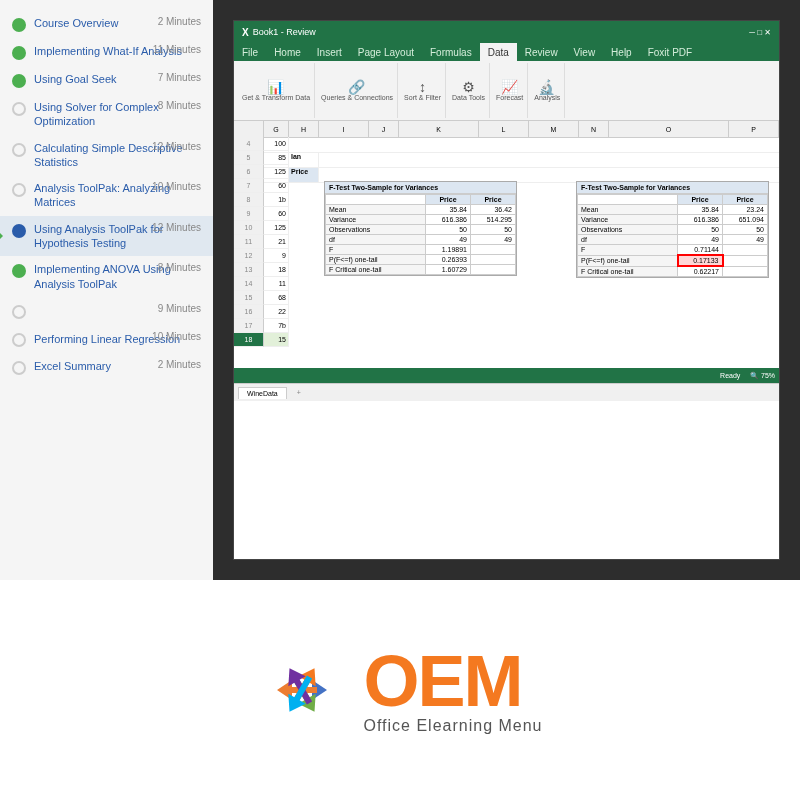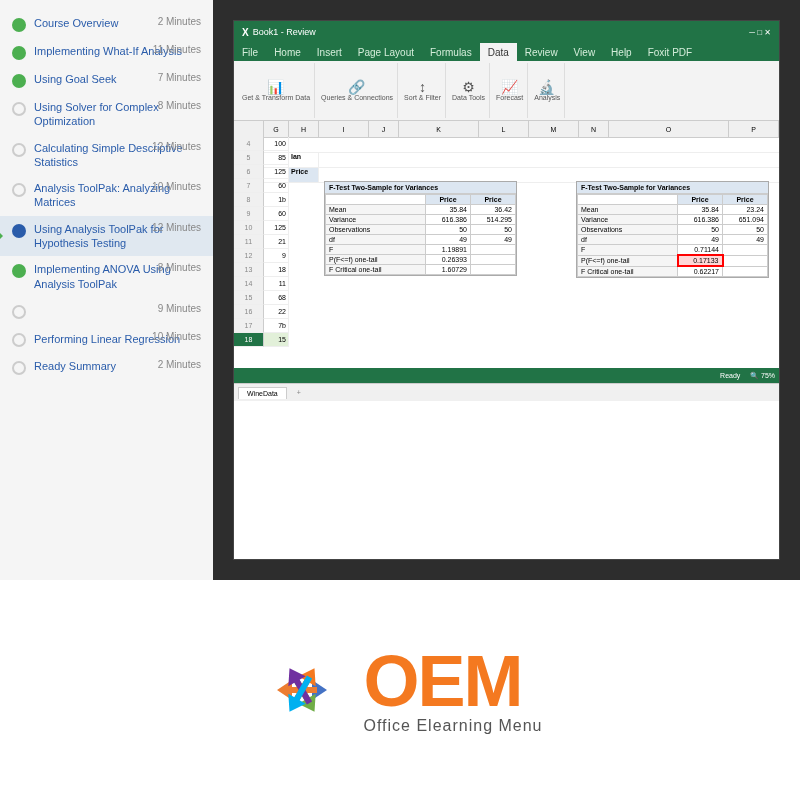--- a/index.html
+++ b/index.html
@@ -300,21 +300,21 @@
         <div class="sidebar-item" style="position: relative; align-items: center;">
           <div class="item-circle"></div>
           <div class="item-text-block">
             <div class="item-title">Performing Linear Regression</div>
           </div>
           <div class="item-duration">10 Minutes</div>
         </div>
         <div class="sidebar-item" style="position: relative;">
           <div class="item-circle"></div>
           <div class="item-text-block">
-            <div class="item-title">Ready Summary</div>
+            <div class="item-title">Excel Summary</div>
           </div>
           <div class="item-duration">2 Minutes</div>
         </div>
       </div>
   </div>
 
   <div class="excel-area">
     <div class="excel-mock">
 
       <div class="excel-titlebar">

